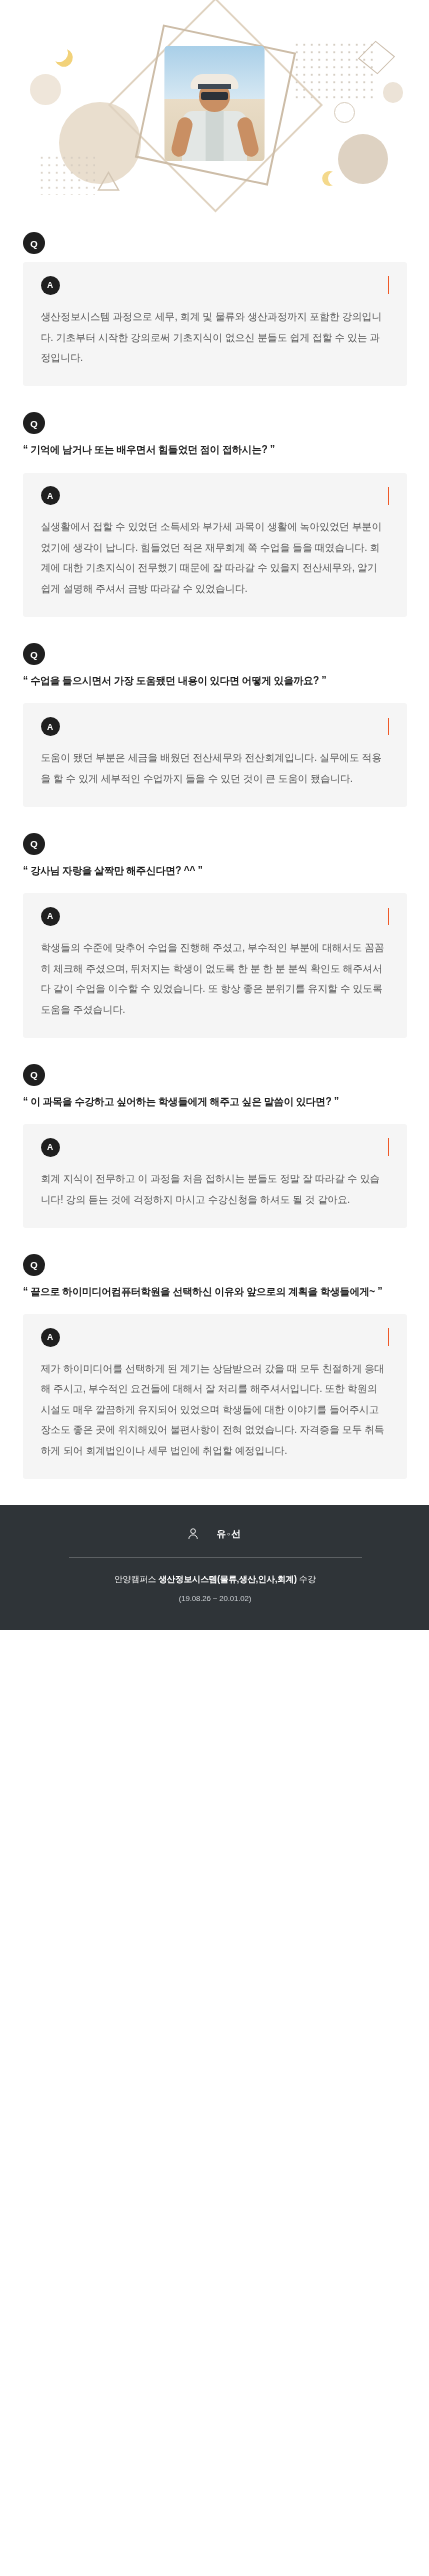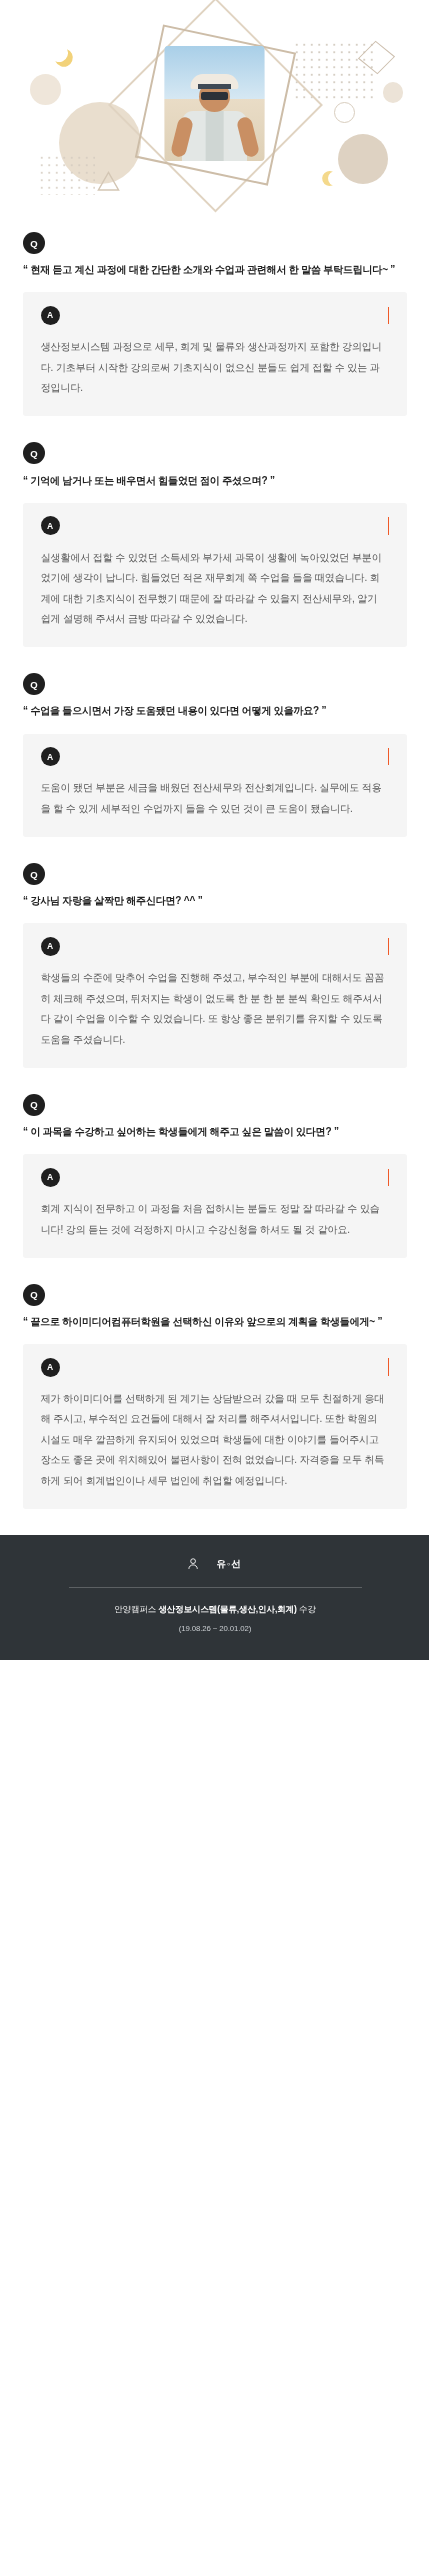--- a/index.html
+++ b/index.html
@@ -316,33 +316,32 @@
         <div class="hat-band"></div>
         <div class="glasses"></div>
       </div>
     </div>
   </div>
 
   <div class="qa-list">
 
     <section class="qa-block">
       <div class="badge q-badge">Q</div>
-      <p class="question">“ 현재 듣고 계신 과정에 대한 간단한 소개와 수업과 관련해서 한 말씀 부탁드립니다~ ”</p>
       <div class="answer-card">
         <div class="a-badge-row">
           <div class="a-badge">A</div>
           <div class="accent-bar"></div>
         </div>
         <p class="answer-text">생산정보시스템 과정으로 세무, 회계 및 물류와 생산과정까지 포함한 강의입니다. 기초부터 시작한 강의로써 기초지식이 없으신 분들도 쉽게 접할 수 있는 과정입니다.</p>
       </div>
     </section>
 
     <section class="qa-block">
       <div class="badge q-badge">Q</div>
-      <p class="question">“ 기억에 남거나 또는 배우면서 힘들었던 점이 주셨으며? ”</p>
+      <p class="question">“ 기억에 남거나 또는 배우면서 힘들었던 점이 접하시는? ”</p>
       <div class="answer-card">
         <div class="a-badge-row">
           <div class="a-badge">A</div>
           <div class="accent-bar"></div>
         </div>
         <p class="answer-text">실생활에서 접할 수 있었던 소득세와 부가세 과목이 생활에 녹아있었던 부분이었기에 생각이 납니다. 힘들었던 적은 재무회계 쪽 수업을 들을 때였습니다. 회계에 대한 기초지식이 전무했기 때문에 잘 따라갈 수 있을지 전산세무와, 알기 쉽게 설명해 주셔서 금방 따라갈 수 있었습니다.</p>
       </div>
     </section>
 
     <section class="qa-block">

